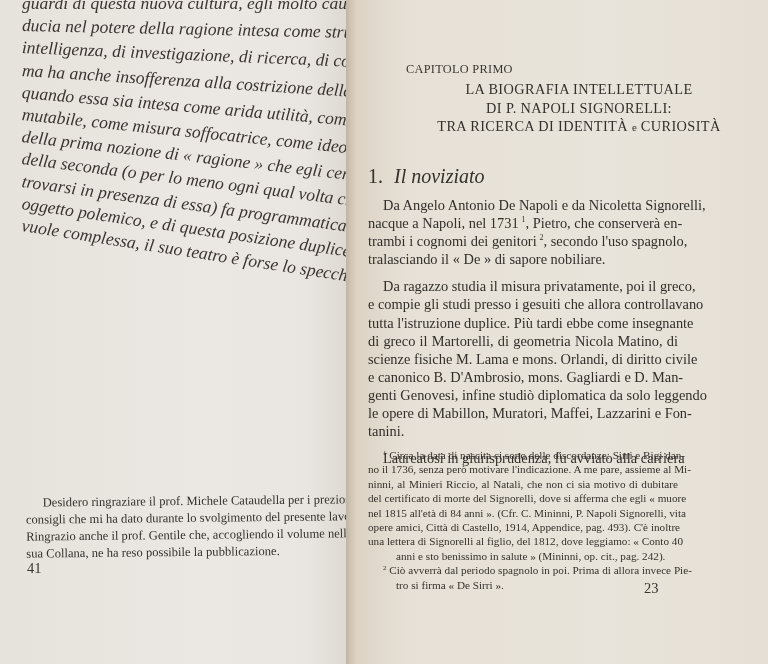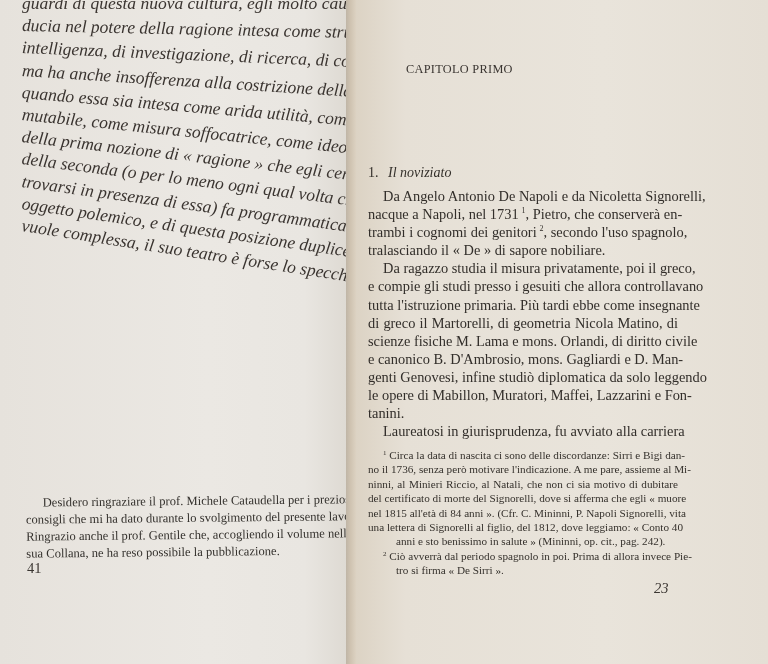--- a/index.html
+++ b/index.html
@@ -49,43 +49,43 @@
   }
   .chapter-title {
     position: absolute; left: 0; width: 400px; top: 80px; text-align: center;
     font-size: 14.3px; line-height: 18.5px; letter-spacing: 0.4px; color: #33302c;
     padding-left: 46px; box-sizing: border-box;
   }
   .chapter-title .ln { display: block; }
   .chapter-title .small { font-size: 11px; letter-spacing: 0; }
   .section-head {
     position: absolute; left: 12px; top: 165px;
-    font-size: 14px; color: #34302b;
+    font-size: 20px; color: #34302b;
   }
   .section-head .num { margin-right: 6px; }
   .section-head .ttl { font-style: italic; }
   .right-body {
     position: absolute; left: 12px; top: 187px; width: 310px;
     font-size: 14.4px; line-height: 18.1px; color: #322e2a;
   }
   .right-body .ln { display: block; white-space: nowrap; text-align: justify; text-align-last: justify; }
   .right-body .ln.last { text-align-last: left; }
-  .right-body .ln.indent { padding-left: 15px; }
+  .right-body .ln.indent { padding-left: 15px; margin-top: 9px; }
   .right-body sup { font-size: 8px; vertical-align: 6px; line-height: 0; }
   .footnotes {
     position: absolute; left: 12px; top: 448px; width: 310px;
     font-size: 11.2px; line-height: 14.4px; color: #35312c;
   }
   .footnotes .ln { display: block; white-space: nowrap; text-align: justify; text-align-last: justify; }
   .footnotes .ln.last { text-align-last: left; margin-left: 28px; }
   .footnotes .ln.indent { padding-left: 15px; }
   .footnotes sup { font-size: 7px; vertical-align: 4px; line-height: 0; }
   .page-num-right {
-    position: absolute; left: 298px; top: 580px;
-    font-size: 14.5px; color: #3a3531; font-style: italic;
+    position: absolute; left: 288px; top: 580px;
+    font-size: 14.5px; color: #3a3531;
   }
 </style>
 </head>
 <body>
 
 <div class="spread">
 
   <div class="page-left">
     <div class="left-body">
       <span class="ln" style="transform: rotate(0deg);">guardi di questa nuova cultura, egli molto cauto nei</span>
@@ -109,52 +109,62 @@
     </div>
 
     <div class="page-num-left">41</div>
   </div>
 
   <div class="gutter"></div>
 
   <div class="page-right">
     <div class="chapter-label">CAPITOLO PRIMO</div>
 
+    <div class="chapter-title">
+      <span class="ln">LA BIOGRAFIA INTELLETTUALE</span>
+      <span class="ln">DI P. NAPOLI SIGNORELLI:</span>
+      <span class="ln">
+        <span>TRA RICERCA DI IDENTITÀ</span>
+        <span class="small">e</span>
+        <span>CURIOSITÀ</span>
+      </span>
+    </div>
 
     <div class="section-head">
       <span class="num">1.</span>
       <span class="ttl">Il noviziato</span>
     </div>
 
     <div class="right-body">
 
       <span class="ln indent">Da Angelo Antonio De Napoli e da Nicoletta Signorelli,</span>
       <span class="ln"><span>nacque a Napoli, nel 1731</span> <sup>1</sup><span>, Pietro, che conserverà en-</span></span>
       <span class="ln"><span>trambi i cognomi dei genitori</span> <sup>2</sup><span>, secondo l'uso spagnolo,</span></span>
       <span class="ln last">tralasciando il « De » di sapore nobiliare.</span>
 
       <span class="ln indent">Da ragazzo studia il misura privatamente, poi il greco,</span>
       <span class="ln">e compie gli studi presso i gesuiti che allora controllavano</span>
-      <span class="ln">tutta l'istruzione primaria. Più tardi ebbe come insegnante</span>
+      <span class="ln">tutta l'istruzione duplice. Più tardi ebbe come insegnante</span>
       <span class="ln">di greco il Martorelli, di geometria Nicola Matino, di</span>
       <span class="ln">scienze fisiche M. Lama e mons. Orlandi, di diritto civile</span>
       <span class="ln">e canonico B. D'Ambrosio, mons. Gagliardi e D. Man-</span>
       <span class="ln">genti Genovesi, infine studiò diplomatica da solo leggendo</span>
       <span class="ln">le opere di Mabillon, Muratori, Maffei, Lazzarini e Fon-</span>
       <span class="ln last">tanini.</span>
 
       <span class="ln indent">Laureatosi in giurisprudenza, fu avviato alla carriera</span>
     </div>
 
     <div class="footnotes">
       <span class="ln indent"><sup>1</sup> <span>Circa la data di nascita ci sono delle discordanze: Sirri e Bigi dan-</span></span>
       <span class="ln">no il 1736, senza però motivare l'indicazione. A me pare, assieme al Mi-</span>
       <span class="ln">ninni, al Minieri Riccio, al Natali, che non ci sia motivo di dubitare</span>
       <span class="ln">del certificato di morte del Signorelli, dove si afferma che egli « muore</span>
       <span class="ln">nel 1815 all'età di 84 anni ». (Cfr. C. Mininni, P. Napoli Signorelli, vita</span>
+      <span class="ln">opere amici, Città di Castello, 1914, Appendice, pag. 493). C'è inoltre</span>
       <span class="ln">una lettera di Signorelli al figlio, del 1812, dove leggiamo: « Conto 40</span>
       <span class="ln last">anni e sto benissimo in salute » (Mininni, op. cit., pag. 242).</span>
       <span class="ln indent"><sup>2</sup> <span>Ciò avverrà dal periodo spagnolo in poi. Prima di allora invece Pie-</span></span>
       <span class="ln last">tro si firma « De Sirri ».</span>
     </div>
 
     <div class="page-num-right">23</div>
   </div>
 </div>
 

